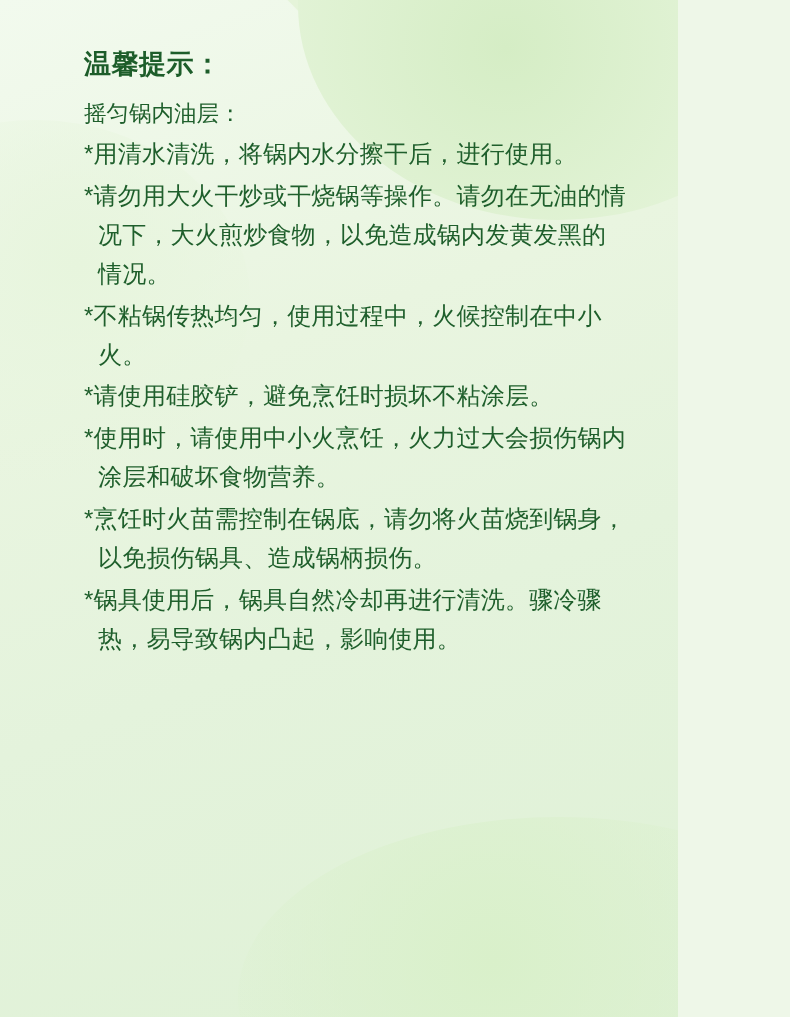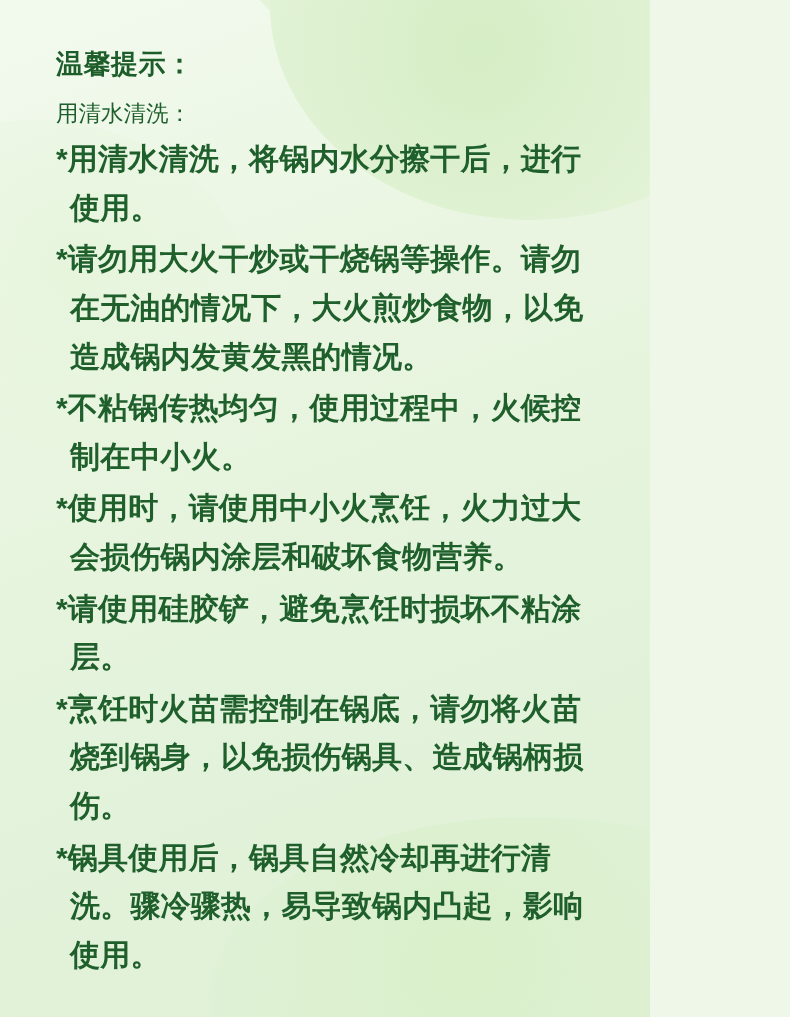--- a/index.html
+++ b/index.html
@@ -14,20 +14,21 @@
     overflow: hidden;
   }
 
   #page {
     position: relative;
     width: 650px;
     height: 1017px;
     overflow: hidden;
     background:
       linear-gradient(160deg, #f2faee 0%, #e9f5e0 35%, #e4f3dc 60%, #dff1d6 100%);
+    padding-left: 28px;
   }
 
   
   .blob {
     position: absolute;
     border-radius: 50%;
     pointer-events: none;
   }
   .blob-1 {
     width: 520px;
@@ -72,27 +73,26 @@
   .title {
     font-size: 27px;
     font-weight: bold;
     color: #1d5d2a;
     letter-spacing: .5px;
     margin: 0 0 14px 0;
     line-height: 1.25;
   }
 
   .line {
-    font-size: 30px;
+    font-size: 24px;
     line-height: 1.62;
     color: #1f5f2c;
     margin: 0 0 3px 0;
     letter-spacing: .2px;
     max-width: 690px;
-    font-weight: bold;
   }
   
   .line.bullet {
     padding-left: 14px;
     text-indent: -14px;
   }
   .section-label {
     font-size: 22.5px;
     line-height: 1.62;
     color: #1f5f2c;
@@ -104,23 +104,23 @@
 
 <div id="page">
   <div class="corner-swoosh"></div>
   <div class="blob blob-1"></div>
   <div class="blob blob-2"></div>
   <div class="blob blob-3"></div>
 
   <div class="content">
     <h1 class="title">温馨提示：</h1>
 
-    <p class="section-label">用清水清洗：</p>
+    <p class="section-label">摇匀锅内油层：</p>
     <p class="line bullet">*用清水清洗，将锅内水分擦干后，进行使用。</p>
     <p class="line bullet">*请勿用大火干炒或干烧锅等操作。请勿在无油的情况下，大火煎炒食物，以免造成锅内发黄发黑的情况。</p>
     <p class="line bullet">*不粘锅传热均匀，使用过程中，火候控制在中小火。</p>
 
+    <p class="line bullet">*请使用硅胶铲，避免烹饪时损坏不粘涂层。</p>
     <p class="line bullet">*使用时，请使用中小火烹饪，火力过大会损伤锅内涂层和破坏食物营养。</p>
-    <p class="line bullet">*请使用硅胶铲，避免烹饪时损坏不粘涂层。</p>
     <p class="line bullet">*烹饪时火苗需控制在锅底，请勿将火苗烧到锅身，以免损伤锅具、造成锅柄损伤。</p>
     <p class="line bullet">*锅具使用后，锅具自然冷却再进行清洗。骤冷骤热，易导致锅内凸起，影响使用。</p>
   </div>
 </div>
 
 </body></html>

